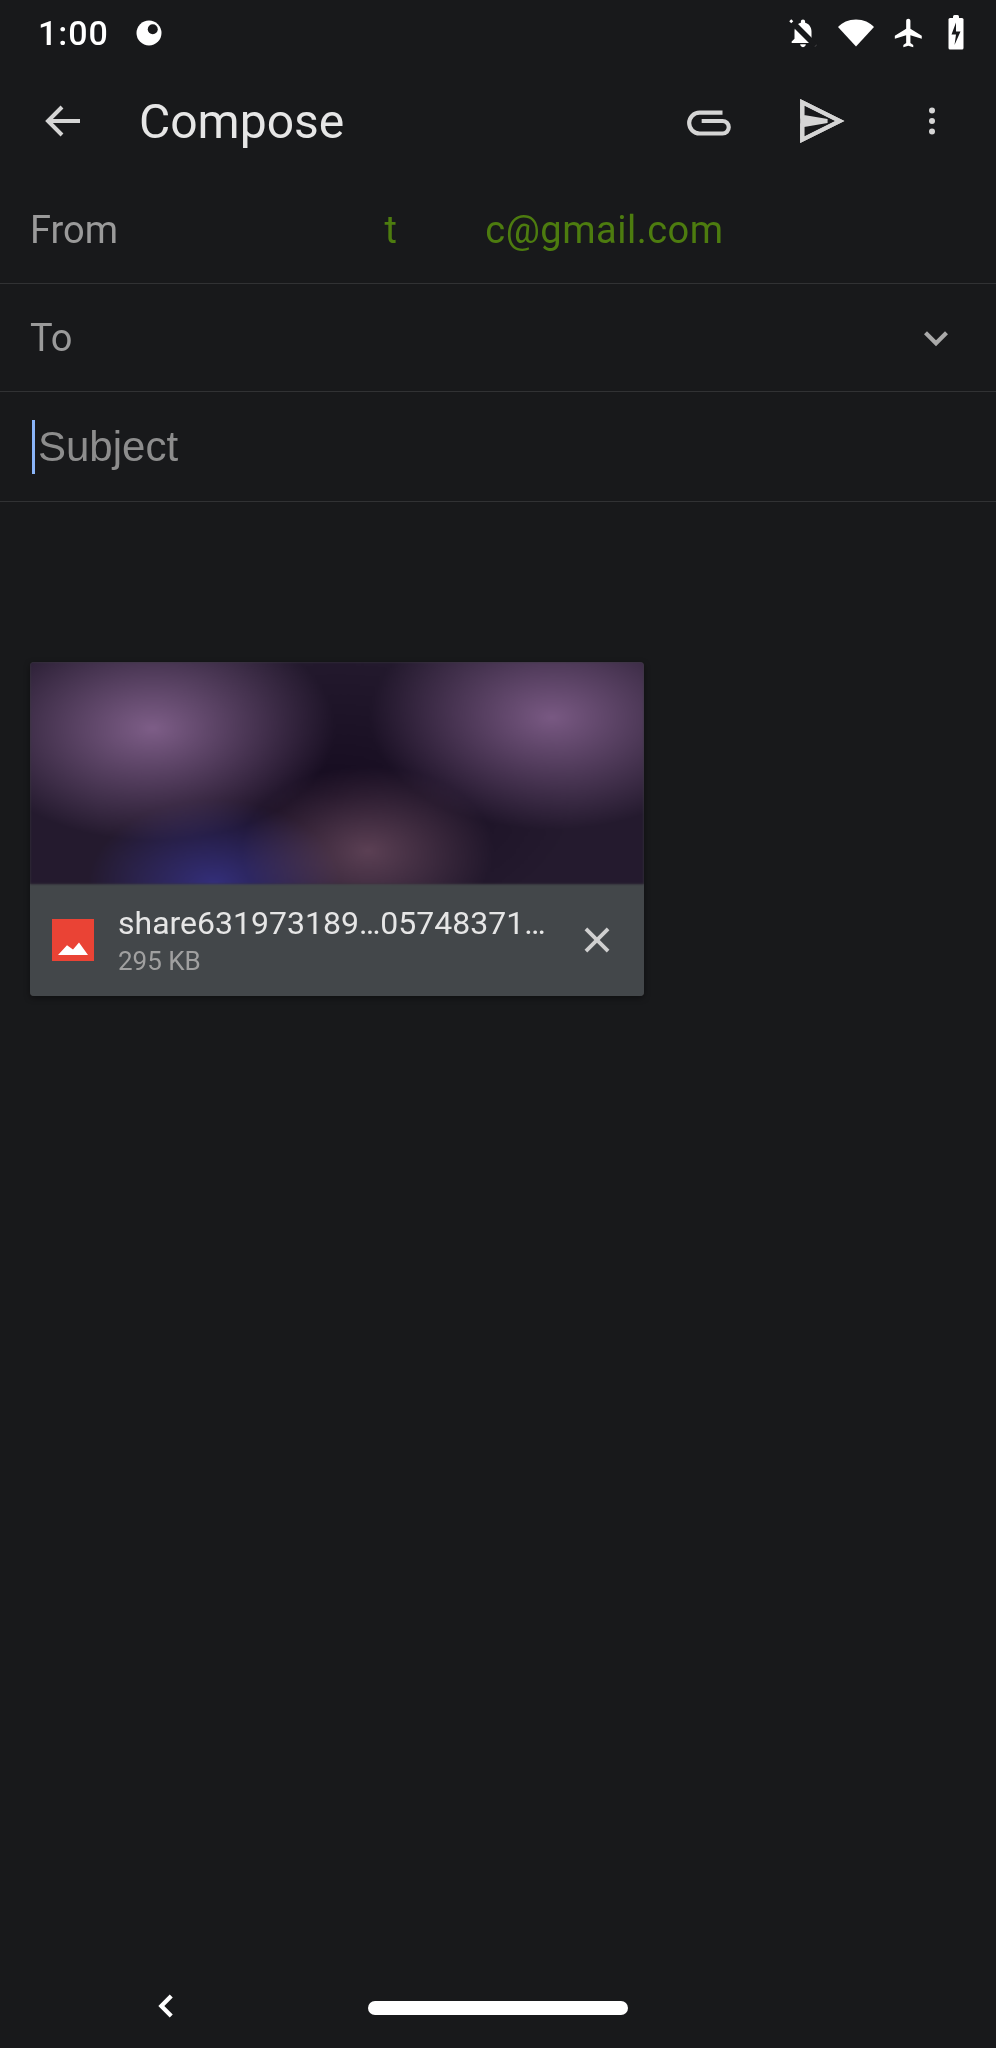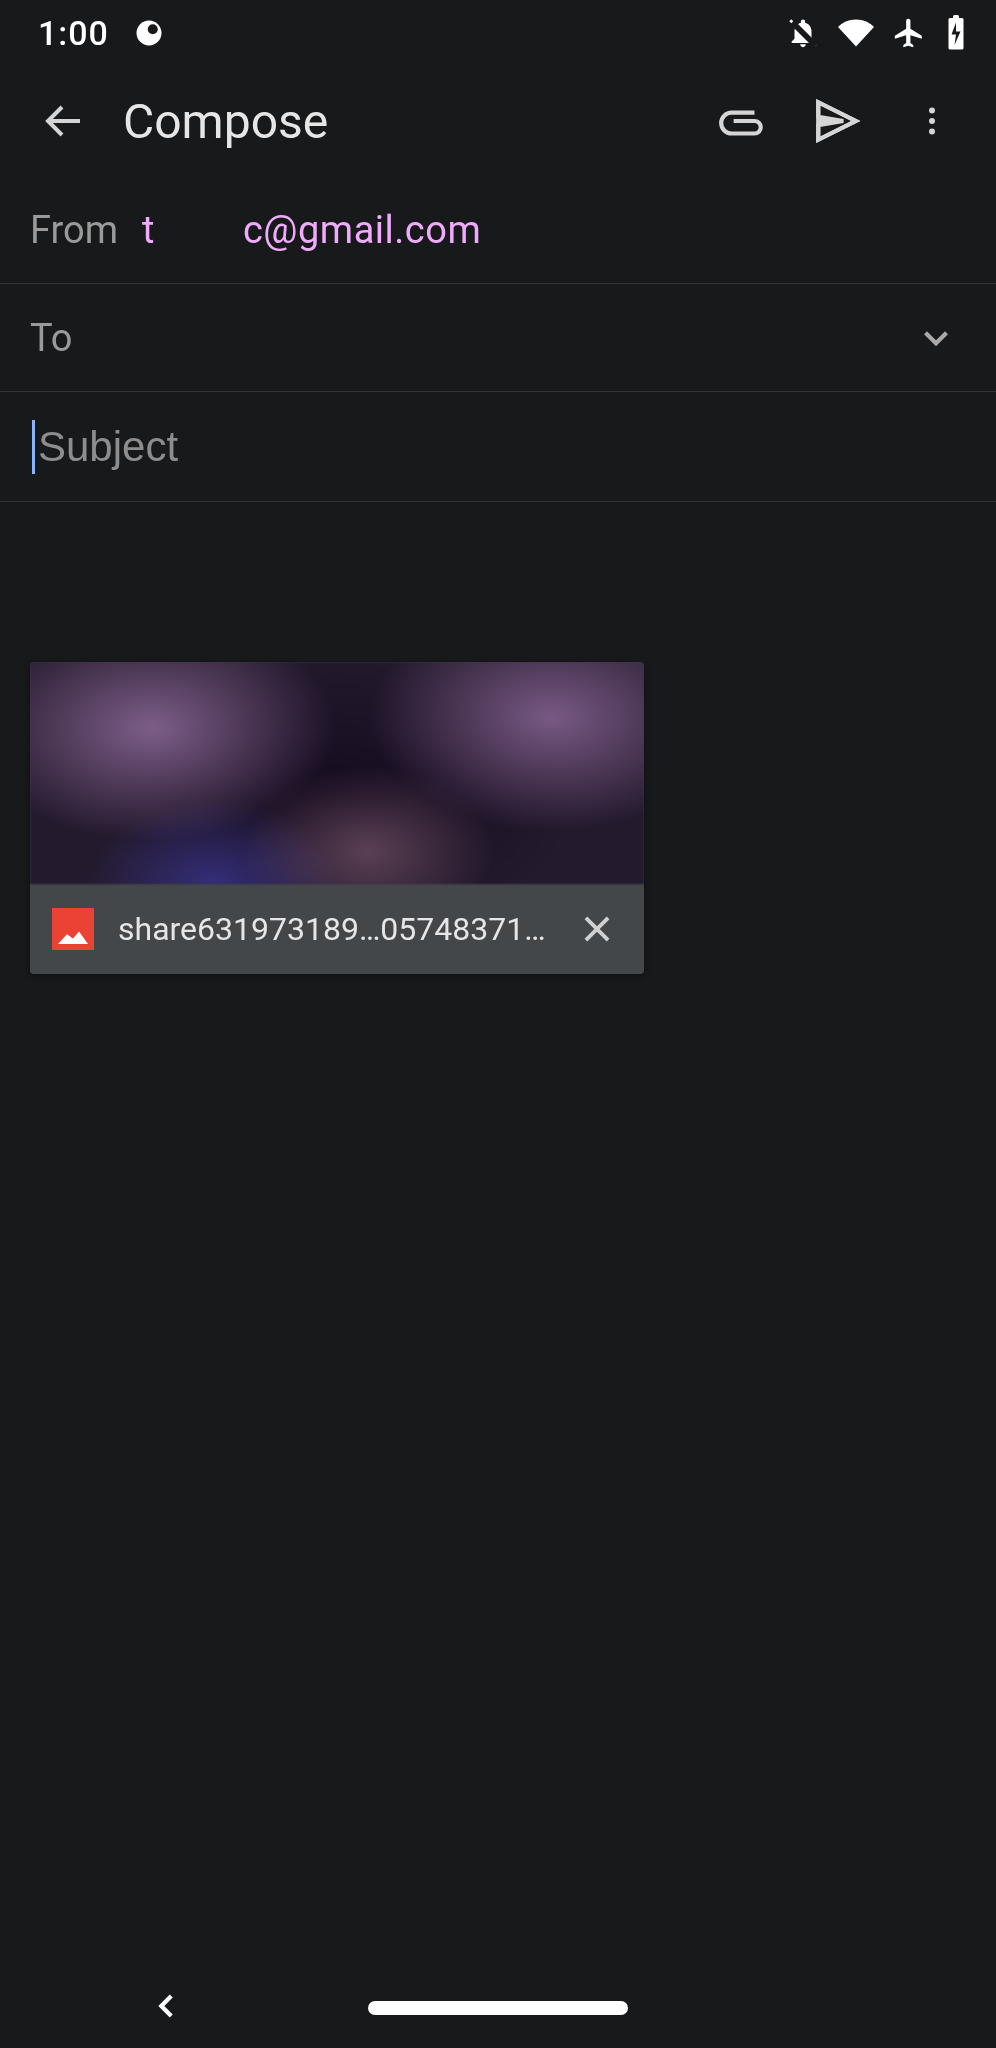--- a/index.html
+++ b/index.html
@@ -26,21 +26,21 @@
   .status-time { font-size: 34px; font-weight: 500; letter-spacing: 1px; }
   .status-right { display: flex; align-items: center; gap: 18px; }
   .status-right svg, .status-left svg { display: block; }
 
   
   .app-bar {
     height: 110px;
     display: flex;
     align-items: center;
     padding: 0 18px;
-    gap: 3px;
+    gap: 19px;
   }
   .icon-btn {
     width: 92px;
     height: 92px;
     display: flex;
     align-items: center;
     justify-content: center;
     color: #d5d5d5;
     flex-shrink: 0;
   }
@@ -61,23 +61,24 @@
     min-height: 108px;
     gap: 24px;
   }
   .field-label {
     font-size: 38px;
     color: #9a9a9a;
     min-width: 74px;
   }
   .field-value {
     font-size: 38px;
-    color: #f0abfc;
+    color: #4d7c0f;
     flex: 1;
     white-space: nowrap;
+    text-align: center;
   }
   .from-row .field-value { letter-spacing: 0.5px; }
   #from-email-span { margin-left: 88px; }
 
   .expand-btn {
     width: 60px;
     height: 60px;
     display: flex;
     align-items: center;
     justify-content: center;
@@ -285,20 +286,21 @@
 
 <div class="body-area">
   <div class="body-spacer"></div>
 
   <div class="attachment">
     <div class="attachment-preview"></div>
     <div class="attachment-info">
       <div class="attach-icon"></div>
       <div class="attach-text">
         <div class="attach-name">share631973189…05748371.png</div>
+        <div class="attach-size">295 KB</div>
       </div>
       <div class="attach-remove">
         <svg width="38" height="38" viewBox="0 0 24 24" fill="none" stroke="#d0d0d0" stroke-width="2.4">
           <line x1="5" y1="5" x2="19" y2="19"></line>
           <line x1="19" y1="5" x2="5" y2="19"></line>
         </svg>
       </div>
     </div>
   </div>
 </div>

